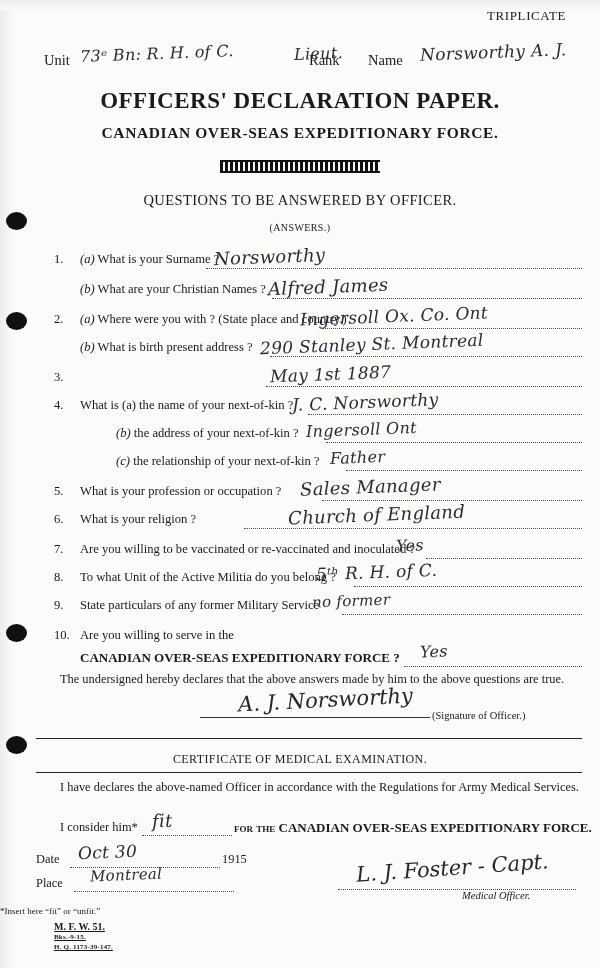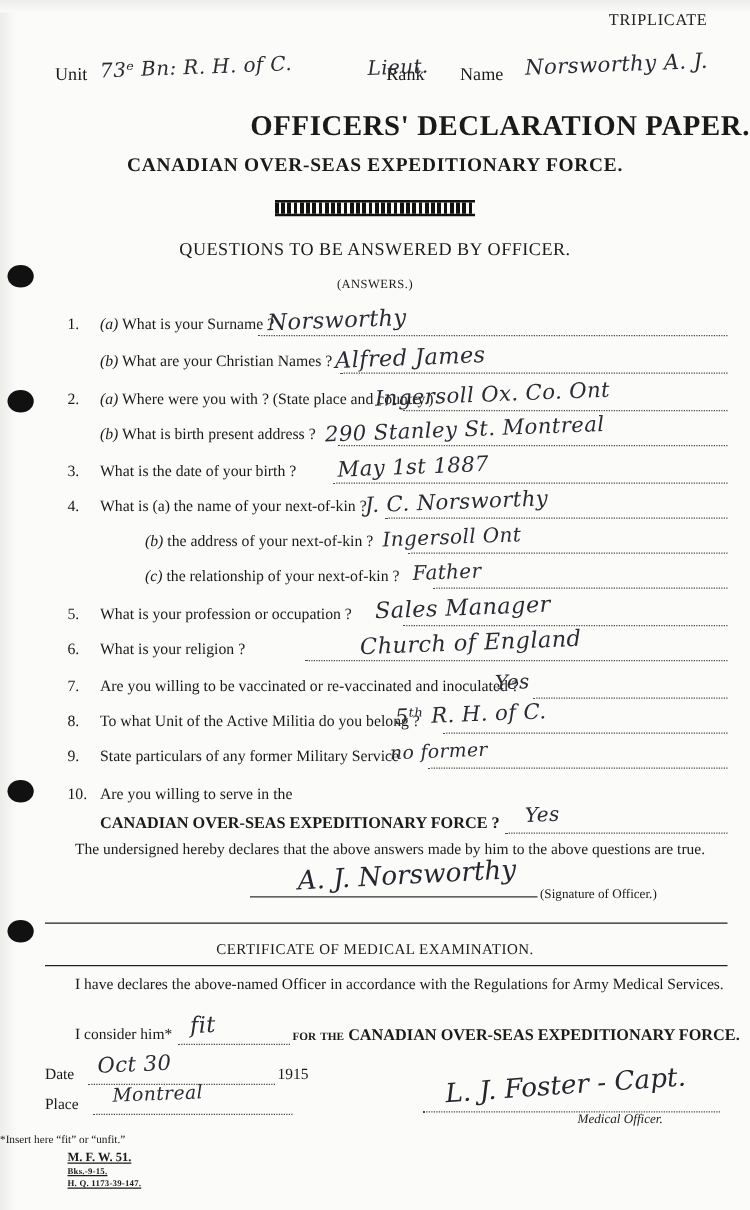--- a/index.html
+++ b/index.html
@@ -78,21 +78,21 @@
     font-style: italic;
     color: #2b2b34;
     white-space: nowrap;
     transform: rotate(-2.2deg);
     letter-spacing: 0.3px;
   }
 
   .title1 {
     position: absolute;
     top: 88px; left: 0; right: 0;
-    text-align: right;
+    text-align: center;
     font-size: 23px;
     font-weight: bold;
     letter-spacing: 0.5px;
     font-variant: small-caps;
   }
   .title2 {
     position: absolute;
     top: 124px; left: 0; right: 0;
     text-align: center;
     font-size: 15.5px;
@@ -263,21 +263,20 @@
 
   <div class="q" style="top:340px;">
     <span class="qnum"></span>
     <span class="qtext ind1"><span class="it">(b)</span> <span>What is birth present address ?</span></span>
     <span class="dots" style="left:216px; right:0;"></span>
   </div>
   <div class="hw" style="top:334px; left:260px; font-size:17px;">290 Stanley St. Montreal</div>
 
   <div class="q" style="top:370px;">
     <span class="qnum">3.</span>
-    <span class="qtext ind1">What is the date of your birth ?</span>
     <span class="dots" style="left:212px; right:0;"></span>
   </div>
   <div class="hw" style="top:364px; left:270px; font-size:17px;">May 1st 1887</div>
 
   <div class="q" style="top:398px;">
     <span class="qnum">4.</span>
     <span class="qtext ind1">What is (a) the name of your next-of-kin ?</span>
     <span class="dots" style="left:254px; right:0;"></span>
   </div>
   <div class="hw" style="top:392px; left:292px; font-size:17px;">J. C. Norsworthy</div>

